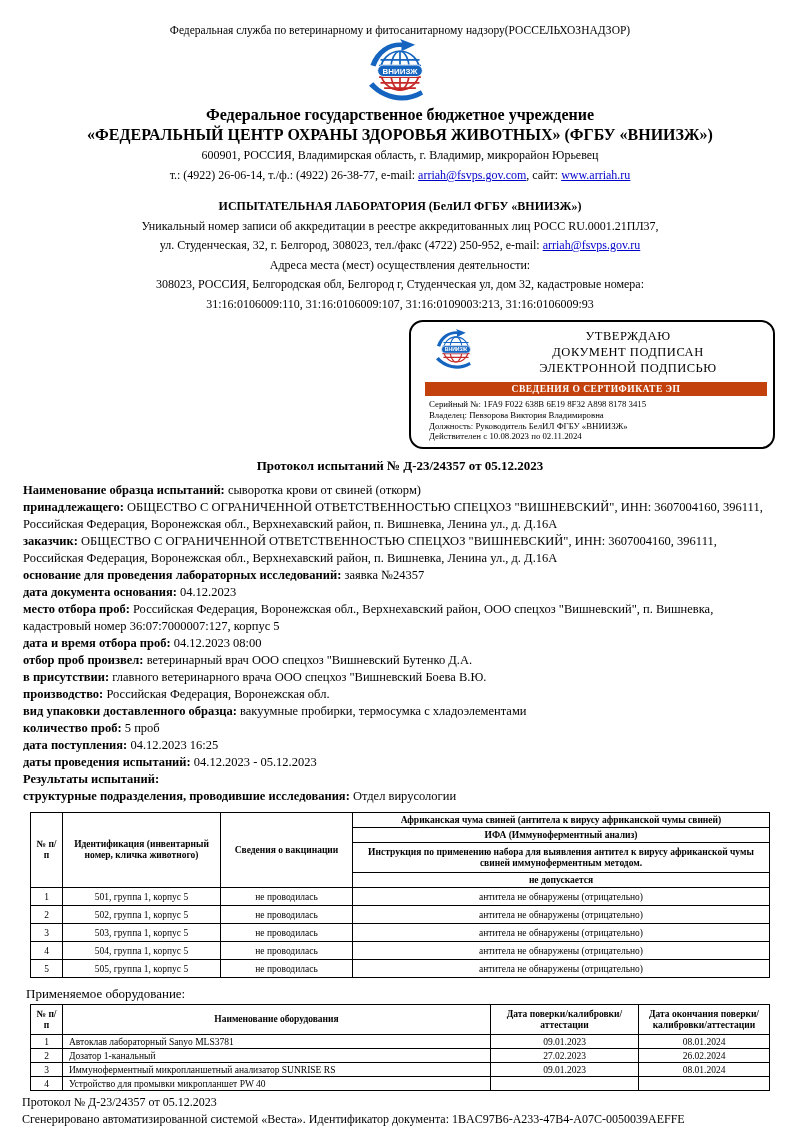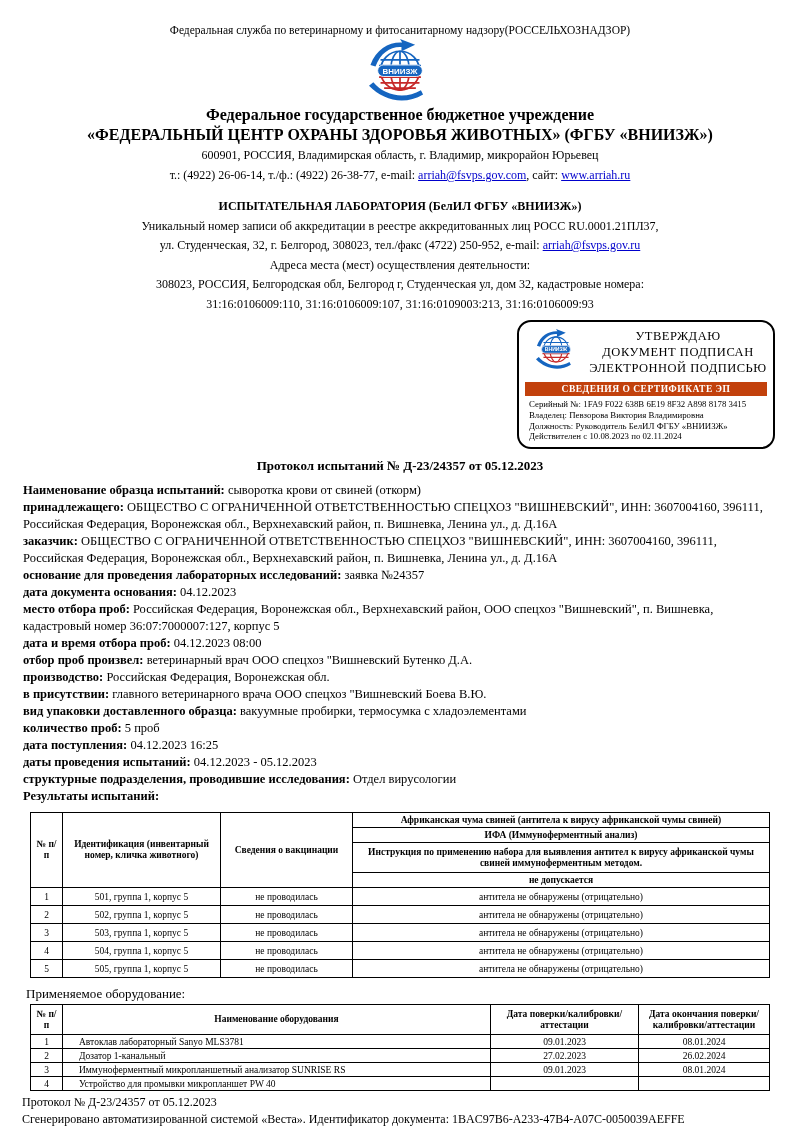--- a/index.html
+++ b/index.html
@@ -9,22 +9,22 @@
   .page{position:relative;width:800px;height:1132px;}
   a{color:#0000cc;}
   
   .top-line{padding-top:24px;text-align:center;font-weight:normal;font-size:11.5px;}
   .logo-wrap{text-align:center;margin-top:3px;}
   .org-block{text-align:center;font-size:12px;line-height:20px;}
   .org-block .b{font-weight:bold;font-size:16px;}
   .lab-block{text-align:center;font-size:12px;line-height:19.5px;margin-top:12px;}
   .lab-block .b{font-weight:bold;font-size:12px;}
   
-  .stamp{width:258px;margin:6px 25px 0 auto;border:2px solid #000;border-radius:14px;
-         background:#fff;padding:6px 0 5px 0;box-sizing:border-box;}
+  .stamp{width:366px;margin:6px 25px 0 auto;border:2px solid #000;border-radius:14px;
+         background:#fff;padding:6px 0 5px 8px;box-sizing:border-box;}
   .stamp-top{position:relative;min-height:52px;}
   .stamp-logo{position:absolute;left:10px;top:1px;}
   .stamp-head{margin-left:64px;text-align:center;font-size:12.5px;line-height:16px;letter-spacing:.5px;}
   .stamp-bar{margin:2px 6px 3px 6px;background:#c2410c;color:#fff;text-align:center;
              font-size:9.5px;font-weight:bold;line-height:14px;letter-spacing:.5px;}
   .stamp-lines{padding:0 8px 0 10px;font-size:8.8px;line-height:10.8px;}
   
   .doc-title{text-align:center;font-weight:bold;font-size:13px;margin-top:9px;}
   
   .fields{padding:8px 24px 0 23px;font-size:12.5px;line-height:17px;}
@@ -34,21 +34,21 @@
   td,th{border:1px solid #000;font-size:9.5px;padding:0 3px;vertical-align:middle;
         text-align:center;overflow:hidden;}
   .results{width:740px;margin:7px 0 0 30px;}
   .results th{font-weight:bold;line-height:11px;}
   .results .hr1{height:15px;} .results .hr3{height:30px;} 
   .results tbody td{height:17px;}
   .equip-title{padding:8px 0 2px 26px;font-size:13px;}
   .equip{width:740px;margin:0 0 0 30px;}
   .equip th{font-weight:bold;line-height:11px;height:29px;}
   .equip tbody td{height:13px;line-height:12px;}
-  .equip tbody td.left{text-align:left;padding-left:16px;}
+  .equip tbody td.left{text-align:left;padding-left:6px;}
   
   .footer{padding:3px 24px 0 22px;font-size:12px;line-height:16.5px;}
 </style>
 </head>
 <body>
 
 <div class="page">
 
   <div class="top-line">Федеральная служба по ветеринарному и фитосанитарному надзору(РОССЕЛЬХОЗНАДЗОР)</div>
 
@@ -139,28 +139,28 @@
 
   <div class="fields">
       <div class="field"><span class="lbl">Наименование образца испытаний:</span> <span>сыворотка крови от свиней (откорм)</span></div>
       <div class="field"><span class="lbl">принадлежащего:</span> <span>ОБЩЕСТВО С ОГРАНИЧЕННОЙ ОТВЕТСТВЕННОСТЬЮ СПЕЦХОЗ "ВИШНЕВСКИЙ", ИНН: 3607004160, 396111, Российская Федерация, Воронежская обл., Верхнехавский район, п. Вишневка, Ленина ул., д. Д.16А</span></div>
       <div class="field"><span class="lbl">заказчик:</span> <span>ОБЩЕСТВО С ОГРАНИЧЕННОЙ ОТВЕТСТВЕННОСТЬЮ СПЕЦХОЗ "ВИШНЕВСКИЙ", ИНН: 3607004160, 396111, Российская Федерация, Воронежская обл., Верхнехавский район, п. Вишневка, Ленина ул., д. Д.16А</span></div>
       <div class="field"><span class="lbl">основание для проведения лабораторных исследований:</span> <span>заявка №24357</span></div>
       <div class="field"><span class="lbl">дата документа основания:</span> <span>04.12.2023</span></div>
       <div class="field"><span class="lbl">место отбора проб:</span> <span>Российская Федерация, Воронежская обл., Верхнехавский район, ООО спецхоз "Вишневский", п. Вишневка, кадастровый номер 36:07:7000007:127, корпус 5</span></div>
       <div class="field"><span class="lbl">дата и время отбора проб:</span> <span>04.12.2023 08:00</span></div>
       <div class="field"><span class="lbl">отбор проб произвел:</span> <span>ветеринарный врач ООО спецхоз "Вишневский Бутенко Д.А.</span></div>
+      <div class="field"><span class="lbl">в присутствии:</span> <span>главного ветеринарного врача ООО спецхоз "Вишневский Боева В.Ю.</span></div>
       <div class="field"><span class="lbl">производство:</span> <span>Российская Федерация, Воронежская обл.</span></div>
-      <div class="field"><span class="lbl">в присутствии:</span> <span>главного ветеринарного врача ООО спецхоз "Вишневский Боева В.Ю.</span></div>
       <div class="field"><span class="lbl">вид упаковки доставленного образца:</span> <span>вакуумные пробирки, термосумка с хладоэлементами</span></div>
       <div class="field"><span class="lbl">количество проб:</span> <span>5 проб</span></div>
       <div class="field"><span class="lbl">дата поступления:</span> <span>04.12.2023 16:25</span></div>
       <div class="field"><span class="lbl">даты проведения испытаний:</span> <span>04.12.2023 - 05.12.2023</span></div>
+      <div class="field"><span class="lbl">Результаты испытаний:</span></div>
       <div class="field"><span class="lbl">структурные подразделения, проводившие исследования:</span> <span>Отдел вирусологии</span></div>
-      <div class="field"><span class="lbl">Результаты испытаний:</span></div>
     </div>
 
   <table class="results">
     <colgroup>
         <col style="width:32px">
         <col style="width:158px">
         <col style="width:132px">
         <col>
       </colgroup>
     <thead>

